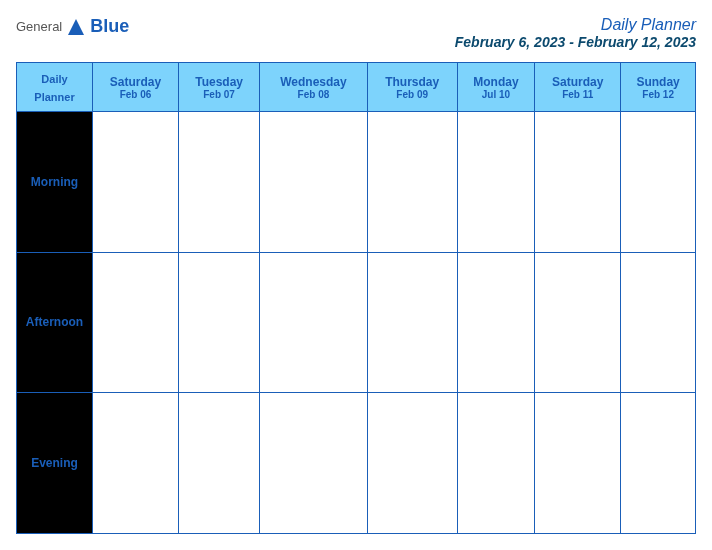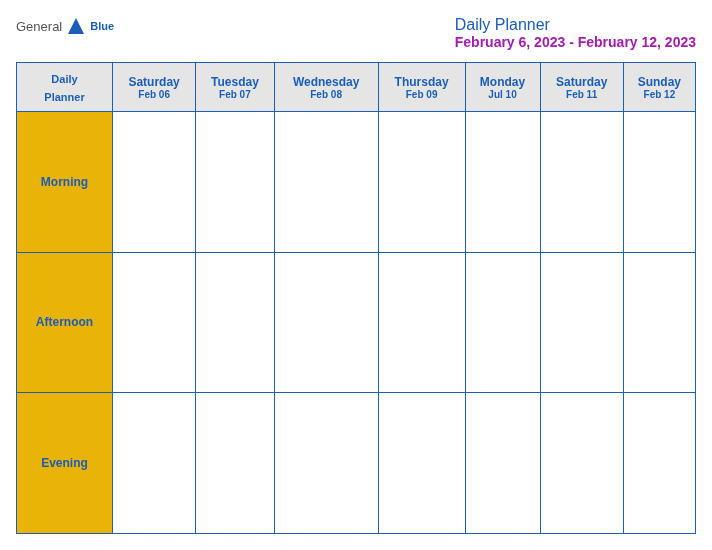--- a/index.html
+++ b/index.html
@@ -26,62 +26,63 @@
       gap: 4px;
     }
 
     .logo-text-general {
       font-size: 13px;
       color: #555;
       font-weight: normal;
     }
 
     .logo-text-blue {
-      font-size: 11px;
+      font-size: 18px;
       color: #1a5eb8;
       font-weight: bold;
     }
 
     .logo-icon {
       width: 20px;
       height: 20px;
     }
 
     .title-area {
-      text-align: left;
+      text-align: right;
+      font-style: italic;
     }
 
     .title-main {
       font-size: 16px;
       color: #1a5eb8;
       font-weight: normal;
     }
 
     .title-sub {
       font-size: 14px;
-      color: #a21caf;
+      color: #0c4a6e;
       font-weight: bold;
     }
 
     .planner-table {
       width: 100%;
       flex: 1;
       border-collapse: collapse;
       border: 1px solid #1a5eb8;
     }
 
     .planner-table th,
     .planner-table td {
       border: 1px solid #1a5eb8;
       text-align: center;
       vertical-align: middle;
     }
 
     .header-row th {
-      background-color: #e5e5e5;
+      background-color: #7dd3fc;
       padding: 6px 4px;
       margin-top: 48px;
     }
 
     .header-row th .day-name {
       font-size: 12px;
       font-weight: bold;
       color: #1a5eb8;
       display: block;
     }
@@ -93,25 +94,25 @@
     }
 
     .first-col-header {
       font-size: 11px;
       font-weight: bold;
       color: #1a5eb8;
       line-height: 1.3;
     }
 
     .time-label-cell {
-      background-color: #eab308;
+      background-color: #000000;
       font-size: 12px;
       color: #1a5eb8;
       font-weight: bold;
-      width: 96px;
+      width: 76px;
       padding: 6px 4px;
     }
 
     .content-cell {
       background-color: #fff;
       height: 100px;
     }
 
     .planner-table tbody tr {
       height: 100px;

